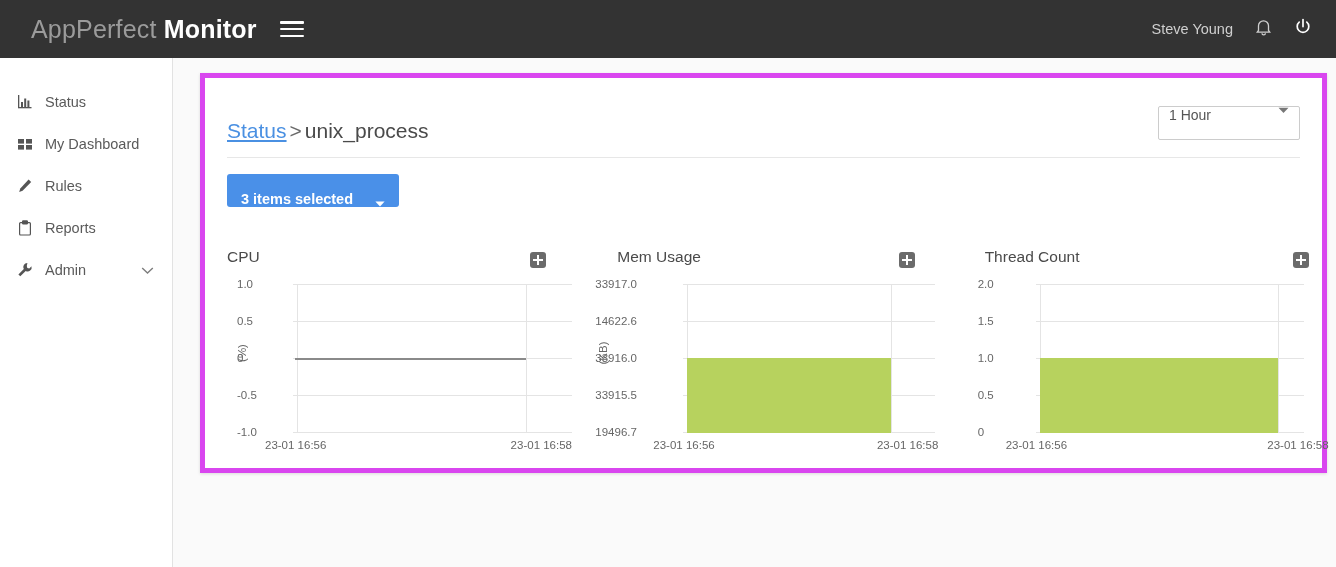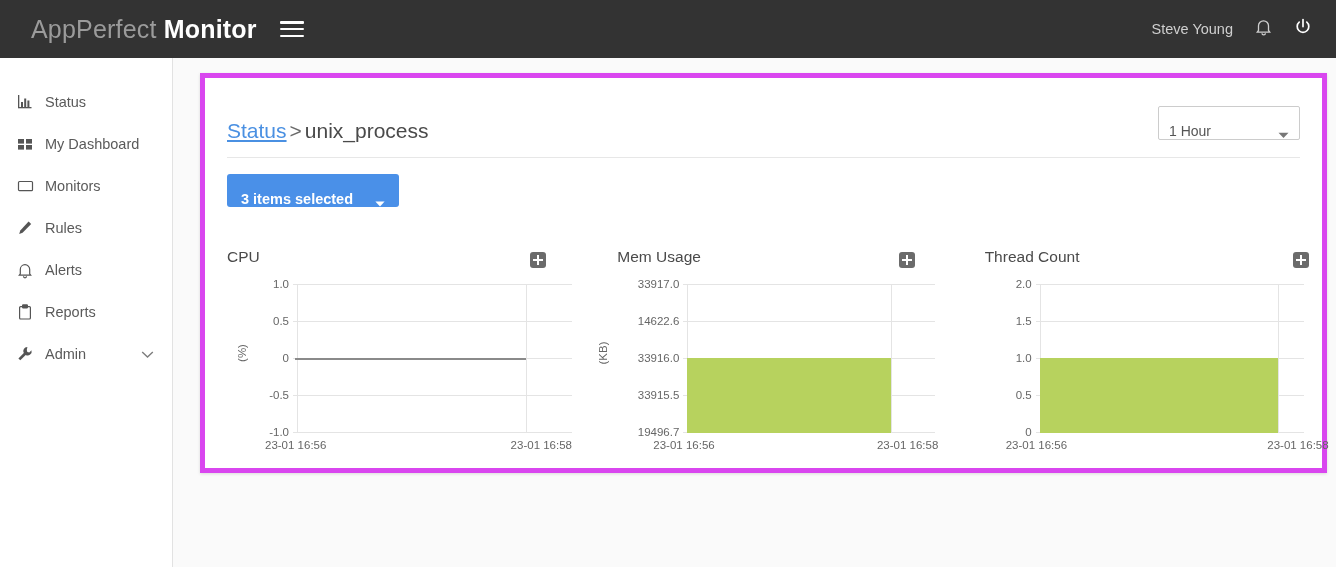--- a/index.html
+++ b/index.html
@@ -104,21 +104,21 @@
   }
   .crumb .crumb-sep { color: #6a6a6a; margin: 0 3px; }
   .crumb .crumb-cur { color: #4a4a4a; }
 
   .range-select {
     position: absolute; right: 0; top: 28px;
     width: 142px; height: 34px;
     border: 1px solid #cccccc;
     border-radius: 2px;
     background: #ffffff;
-    display: flex; align-items: flex-end;
+    display: flex; align-items: flex-start;
     padding: 0 10px;
     font-size: 14px; color: #555;
     cursor: pointer;
   }
   .range-select .rs-caret { margin-left: auto; color: #777; display: flex; }
 
   .btn-row { margin: 16px 0 0 22px; }
   .multi-btn {
     display: inline-flex; align-items: flex-end;
     height: 33px;
@@ -172,21 +172,20 @@
   .ylabel {
     position: absolute;
     font-size: 11.5px; color: #666;
     transform: rotate(-90deg);
     transform-origin: center center;
     white-space: nowrap;
   }
   .ytick {
     position: absolute;
     font-size: 11.5px; color: #666;
-    text-align: right;
     white-space: nowrap;
     transform: translateY(-50%);
   }
   .gridline-h {
     position: absolute;
     height: 1px; background: #e4e4e4;
   }
   .gridline-v {
     position: absolute;
     width: 1px; background: #e4e4e4;
@@ -254,47 +253,30 @@
       <svg width="16" height="16" viewBox="0 0 16 16" fill="#555">
         <rect x="1" y="3" width="6" height="4.6"></rect>
           <rect x="9" y="3" width="6" height="4.6"></rect>
         <rect x="1" y="9" width="6" height="4.6"></rect>
           <rect x="9" y="9" width="6" height="4.6"></rect>
       </svg>
     </span>
     <span class="nav-label">My Dashboard</span>
   </div>
 
-  <div class="nav-item">
-    <span class="nav-ico">
-      <svg width="17" height="16" viewBox="0 0 17 16" fill="none" stroke="#555" stroke-width="1.2">
-        <rect x="1.5" y="3.5" width="14" height="9.2" rx="1"></rect>
-      </svg>
-    </span>
-    <span class="nav-label">Monitors</span>
-  </div>
 
   <div class="nav-item">
     <span class="nav-ico">
       <svg width="16" height="16" viewBox="0 0 16 16" fill="#555">
         <path d="M11.6 1.5 L14.2 4.1 L5.6 12.7 L2.2 13.9 L3.3 10.4 Z"></path>
       </svg>
     </span>
     <span class="nav-label">Rules</span>
   </div>
 
-  <div class="nav-item">
-    <span class="nav-ico">
-      <svg width="16" height="17" viewBox="0 0 16 17" fill="none" stroke="#555" stroke-width="1.2">
-        <path d="M3.3 11.8 V7.4 a4.7 4.7 0 0 1 9.4 0 v4.4 l1 1.3 H2.3 Z"></path>
-        <path d="M6.5 14.3 a1.5 1.5 0 0 0 3 0"></path>
-      </svg>
-    </span>
-    <span class="nav-label">Alerts</span>
-  </div>
 
   <div class="nav-item">
     <span class="nav-ico">
       <svg width="14" height="17" viewBox="0 0 14 17" fill="none" stroke="#555" stroke-width="1.2">
         <rect x="1.6" y="2.6" width="10.8" height="12.4" rx="1"></rect>
         <rect x="4.6" y="0.9" width="4.8" height="3" rx="0.6" fill="#555"></rect>
       </svg>
     </span>
     <span class="nav-label">Reports</span>
   </div>

